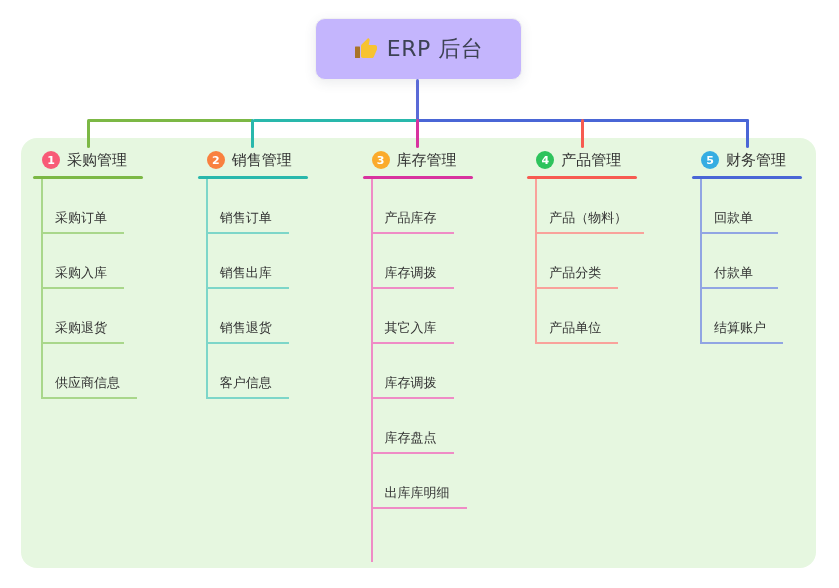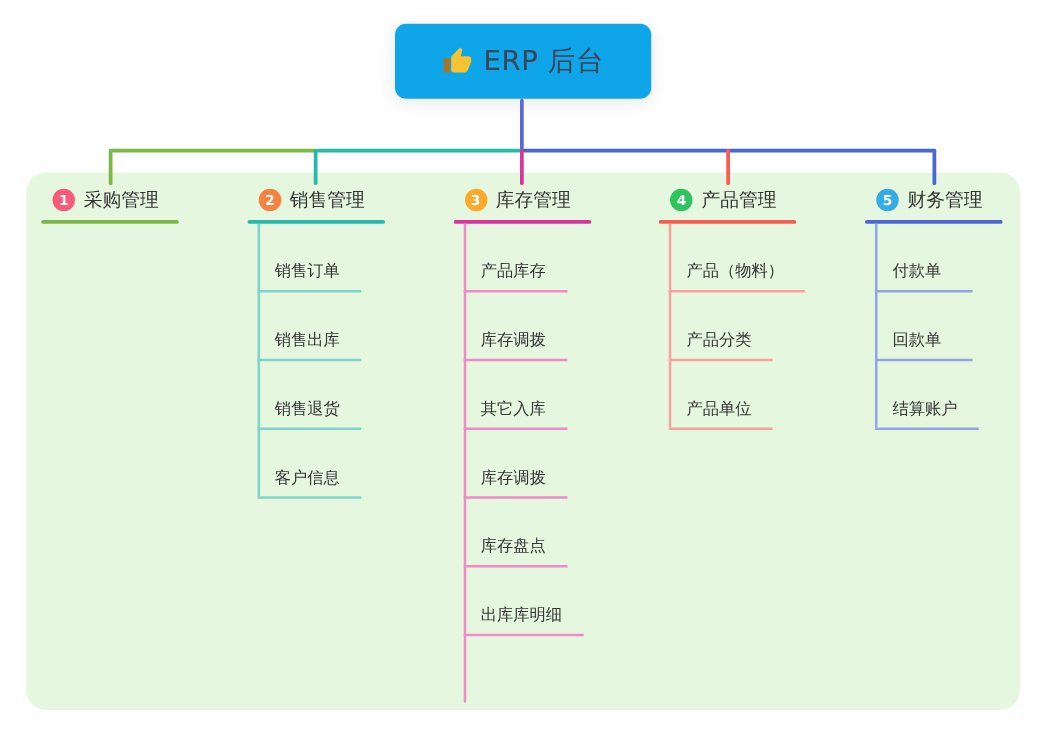--- a/index.html
+++ b/index.html
@@ -2,21 +2,21 @@
 <html><head>
 <meta charset="utf-8">
 <style>
   html,body{margin:0;padding:0;background:#ffffff;}
   body{font-family:"DejaVu Sans","Liberation Sans",sans-serif;}
   .canvas{position:relative;width:839px;height:588px;background:#ffffff;overflow:hidden;}
 
   
   .root-card{
     position:absolute;left:315px;top:18px;width:207px;height:62px;
-    background:#0ea5e9;border:1px solid #f1f1f1;border-radius:10px;
+    background:#c4b5fd;border:1px solid #f1f1f1;border-radius:10px;
     box-shadow:0 3px 12px rgba(60,70,90,.10);
     display:flex;align-items:center;justify-content:center;gap:9px;
     box-sizing:border-box;
   }
   .root-card .root-label{font-size:22px;color:#3d4254;letter-spacing:.5px;}
   .thumb-icon{width:24px;height:24px;display:block;}
 
   
   .hline,.vline-conn{position:absolute;}
   .hline{height:3px;border-radius:2px;}
@@ -78,20 +78,35 @@
       <div class="vline-conn" style="left: 580.75px; top: 119px; width: 3px; height: 29px; background: rgb(247, 91, 81); position: absolute;"></div>
       <div class="vline-conn" style="left: 745.5px; top: 119px; width: 3px; height: 29px; background: rgb(74, 102, 214); position: absolute;"></div>
     </div>
   <div id="branches">
       <div class="branch" style="left: 33px; top: 147px;">
       <div class="branch-head">
         <span class="badge" style="background: rgb(248, 91, 119);">1</span>
         <span class="branch-label">采购管理</span>
       </div>
       <div class="head-underline" style="background: rgb(124, 184, 69);"></div>
+      <div class="children">
+        <div class="child-vline" style="background: rgb(169, 215, 139); height: 218px;"></div>
+      <div class="child-row" style="border-bottom-color: rgb(169, 215, 139);">
+      <span class="child-label">采购订单</span>
+    </div>
+          <div class="child-row" style="border-bottom-color: rgb(169, 215, 139);">
+      <span class="child-label">采购入库</span>
+    </div>
+          <div class="child-row" style="border-bottom-color: rgb(169, 215, 139);">
+      <span class="child-label">采购退货</span>
+    </div>
+          <div class="child-row" style="border-bottom-color: rgb(169, 215, 139);">
+      <span class="child-label">供应商信息</span>
+    </div>
+        </div>
     </div>
       <div class="branch" style="left: 197.75px; top: 147px;">
       <div class="branch-head">
         <span class="badge" style="background: rgb(249, 129, 63);">2</span>
         <span class="branch-label">销售管理</span>
       </div>
       <div class="head-underline" style="background: rgb(41, 184, 172);"></div>
       <div class="children">
         <div class="child-vline" style="background: rgb(125, 214, 201); height: 218px;"></div>
       <div class="child-row" style="border-bottom-color: rgb(125, 214, 201);">
@@ -157,24 +172,24 @@
     </div>
       <div class="branch" style="left: 692px; top: 147px;">
       <div class="branch-head">
         <span class="badge" style="background: rgb(54, 173, 226);">5</span>
         <span class="branch-label">财务管理</span>
       </div>
       <div class="head-underline" style="background: rgb(74, 102, 214);"></div>
       <div class="children">
         <div class="child-vline" style="background: rgb(145, 165, 227); height: 163px;"></div>
       <div class="child-row" style="border-bottom-color: rgb(145, 165, 227);">
-      <span class="child-label">付款单</span>
+      <span class="child-label">回款单</span>
     </div>
           <div class="child-row" style="border-bottom-color: rgb(145, 165, 227);">
-      <span class="child-label">回款单</span>
+      <span class="child-label">付款单</span>
     </div>
           <div class="child-row" style="border-bottom-color: rgb(145, 165, 227);">
       <span class="child-label">结算账户</span>
     </div>
         </div>
     </div>
     </div>
 
 </div>
 

